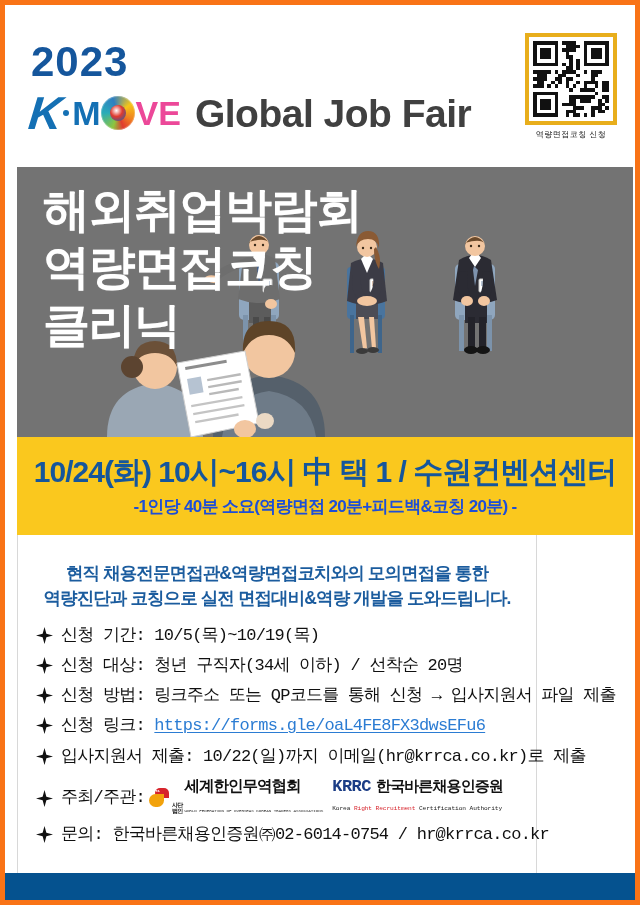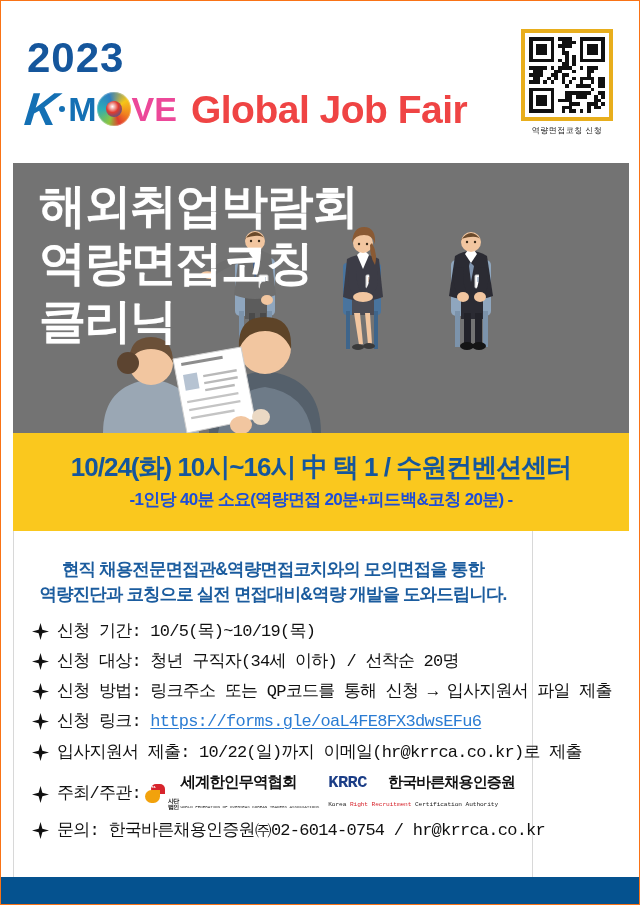--- a/index.html
+++ b/index.html
@@ -8,21 +8,21 @@
     background: #ffffff;
   }
   body {
     font-family: "Liberation Sans", "DejaVu Sans", sans-serif;
   }
   .poster {
     position: relative;
     width: 640px;
     height: 905px;
     background: #ffffff;
-    border: 1px solid #f97316;
+    border: 5px solid #f97316;
     box-sizing: border-box;
     overflow: hidden;
     padding-left: 17px;
   }
 
   
   .header {
     position: absolute;
     left: 0; top: 0;
     width: 640px; height: 162px;
@@ -84,21 +84,21 @@
     position: absolute;
     left: 9px; top: 9px;
     width: 16px; height: 16px;
     border-radius: 50%;
     background: radial-gradient(circle at 40% 35%, #ffffff 0%, #E03B2F 42%, #1F5FA8 95%);
   }
   .ve-glyph { font-size: 34px; font-weight: bold; color: #ec4899; letter-spacing: 0px; }
   .gjf {
     font-size: 39px;
     font-weight: bold;
-    color: #ef4444;
+    color: #404040;
     margin-left: 14px;
     letter-spacing: -0.5px;
     line-height: 1;
   }
 
   
   .qr-block {
     position: absolute;
     right: 22px; top: 28px;
     width: 104px;
@@ -157,21 +157,21 @@
     position: absolute;
     left: 12px; top: 432px;
     width: 616px; height: 98px;
     background: #FAC81E;
     display: flex;
     flex-direction: column;
     align-items: center;
     justify-content: center;
   }
   .banner-main {
-    font-size: 26px;
+    font-size: 30px;
     font-weight: bold;
     color: #15569C;
     letter-spacing: -1px;
     white-space: nowrap;
     line-height: 1.1;
   }
   .banner-sub {
     margin-top: 7px;
     font-size: 17px;
     font-weight: bold;
@@ -268,21 +268,21 @@
   .okta-small {
     font-size: 6px; font-weight: bold; color: #111;
     line-height: 1.05; margin-right: 2px; margin-bottom: 3px;
     text-align: center;
   }
   .okta-ko { font-size: 15.5px; font-weight: bold; color: #111; letter-spacing: -1px; line-height: 1; }
   .okta-en { font-size: 4.3px; color: #333; letter-spacing: -0.1px; line-height: 1; margin-top: 1px; }
 
   
   .krrc { display: inline-flex; align-items: flex-end; }
-  .krrc-top { display: flex; align-items: baseline; gap: 16px; }
+  .krrc-top { display: flex; align-items: baseline; }
   .krrc-word {
     font-size: 17px; font-weight: bold; color: #1B3D86;
     letter-spacing: -0.5px; line-height: 1;
   }
   .krrc-ko {
     font-size: 15px; font-weight: bold; color: #111;
     letter-spacing: -0.9px; line-height: 1; margin-left: 5px;
   }
   .krrc-en { font-size: 6.2px; color: #222; line-height: 1; margin-top: 2px; letter-spacing: -0.1px; }
   .krrc-en .red { color: #D7242C; }

